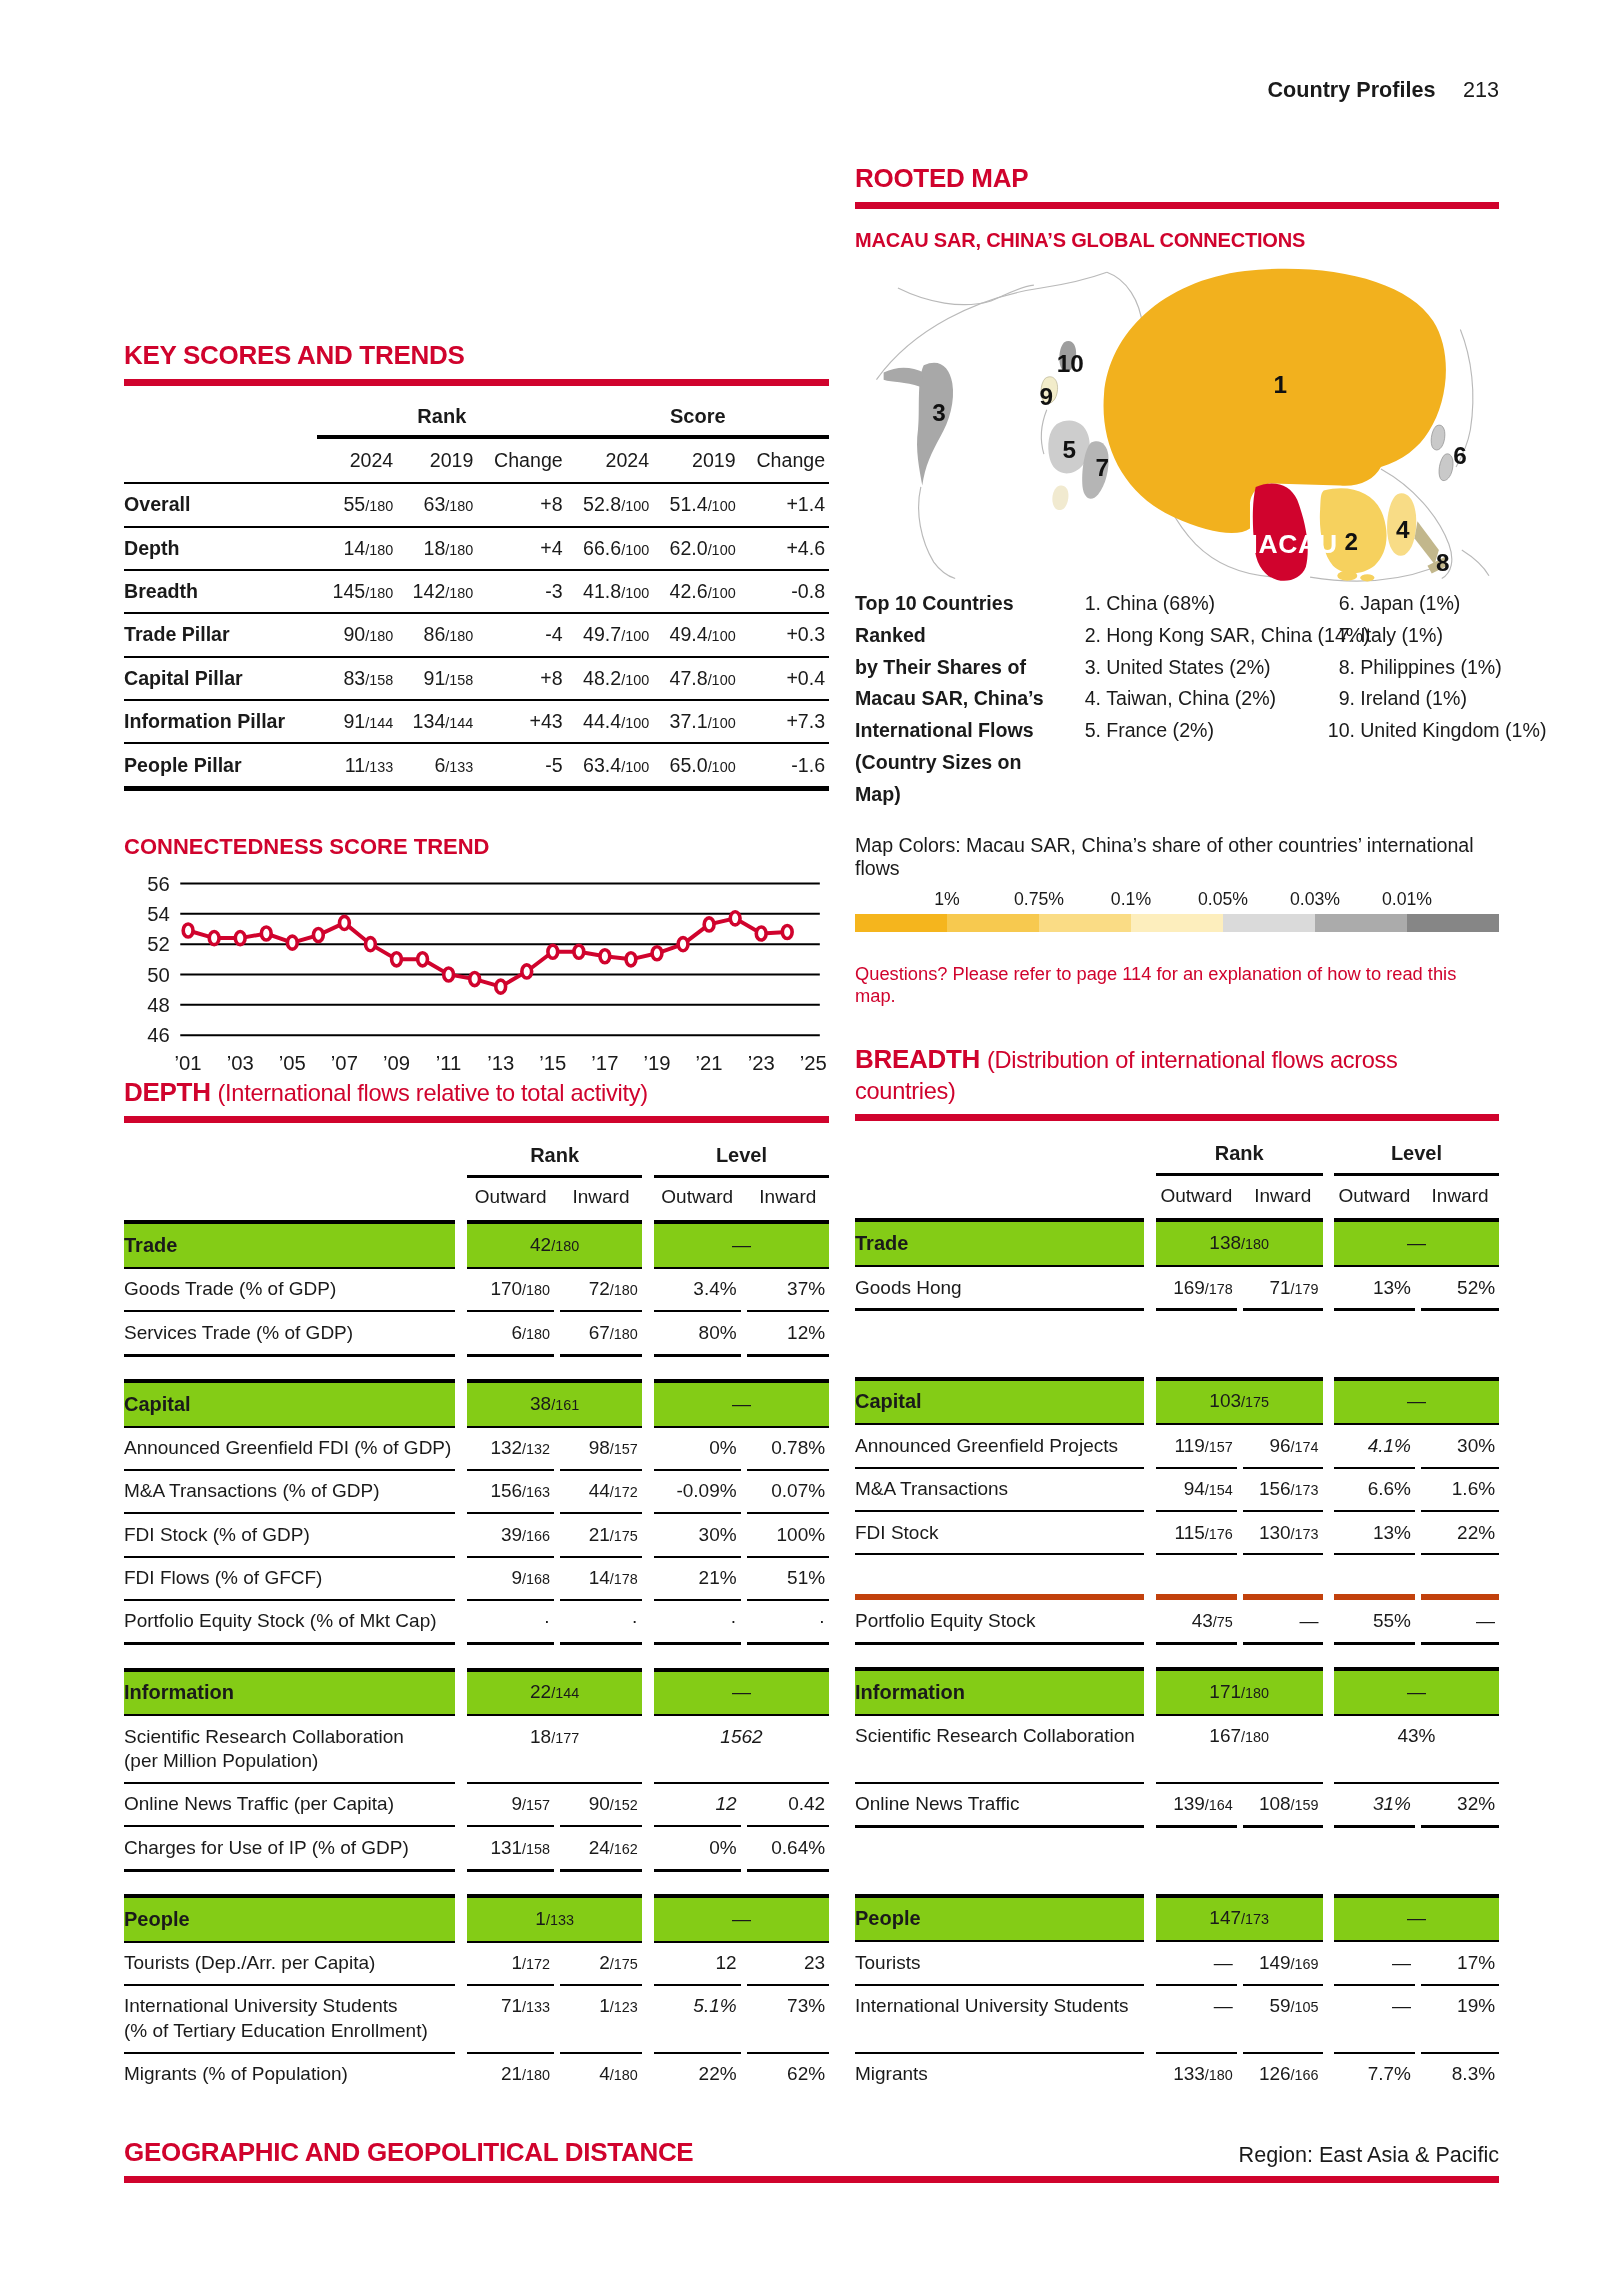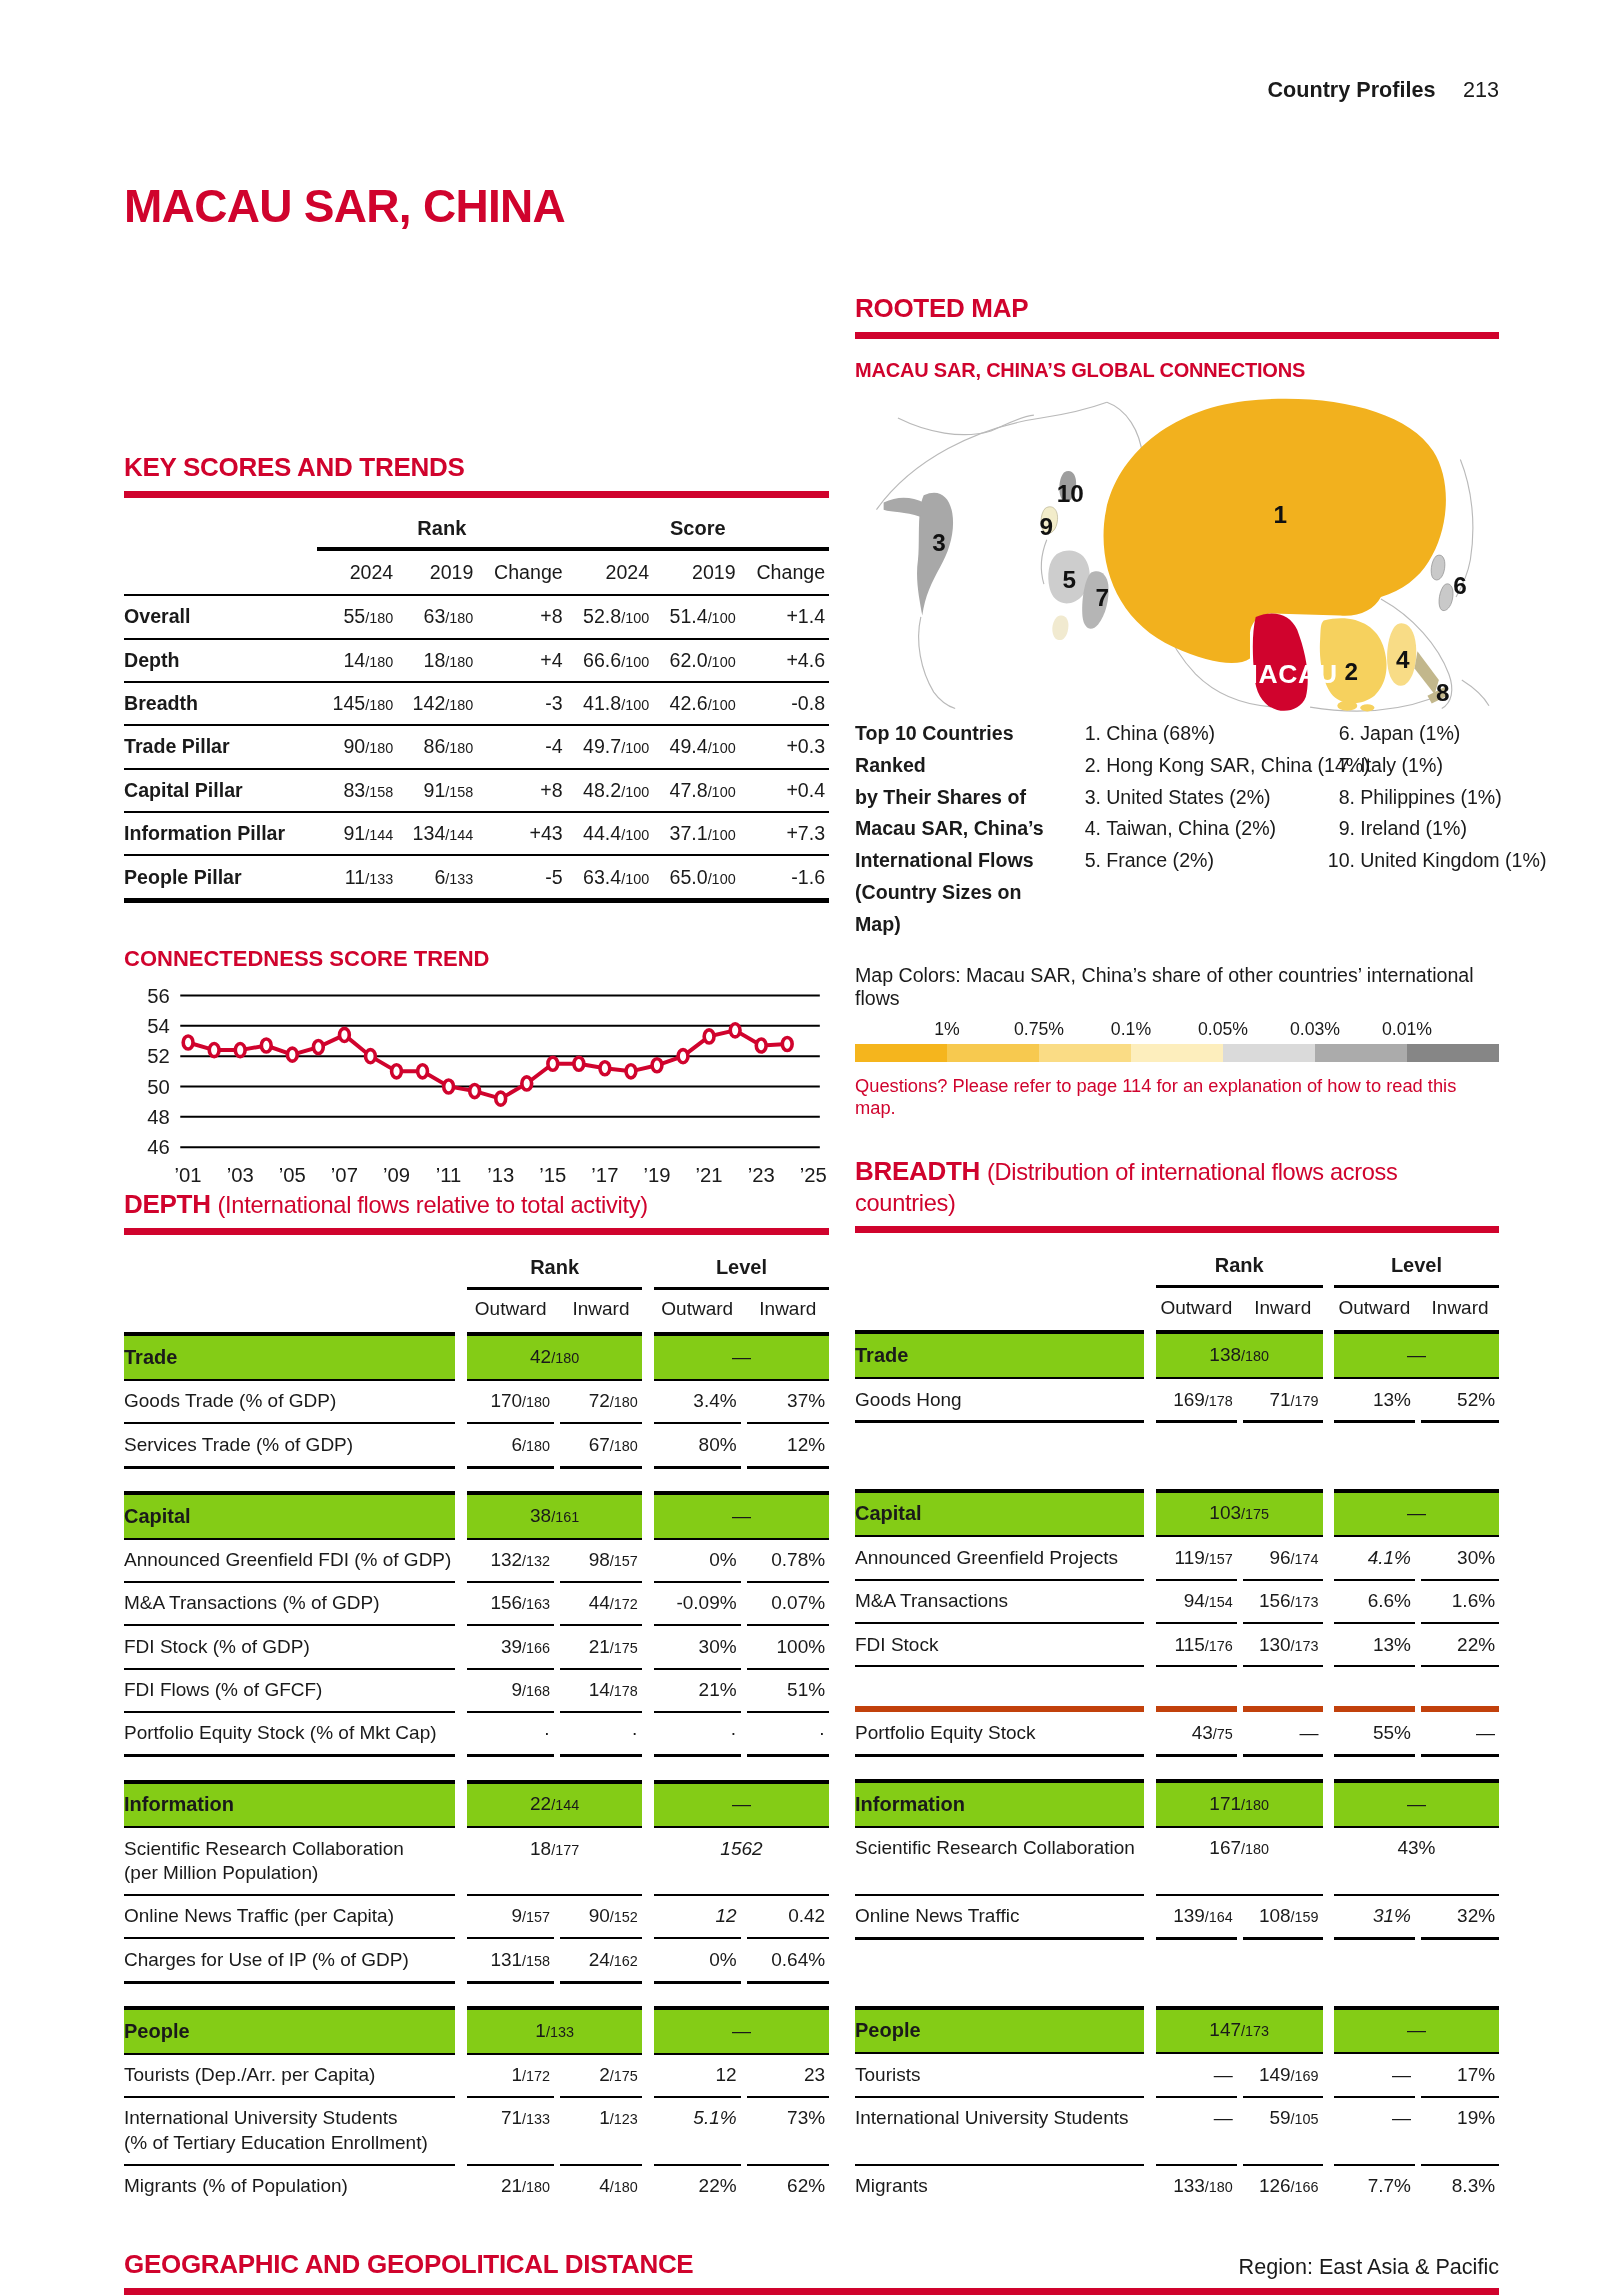--- a/index.html
+++ b/index.html
@@ -61,39 +61,38 @@
   .t10-head{font-weight:700;width:203px;flex:none;}
   .t10-col{flex:none;}
   .t10-col.a{width:241px;}
   .t10-item{display:grid;grid-template-columns:30px 1fr;column-gap:5.2px;white-space:nowrap;}
   .t10-rank{text-align:right;}
   .mapcolors{font-size:19.6px;margin:23.6px 0 0 0;}
   .legend{position:relative;height:43px;margin-top:9.2px;}
   .legend-bar{position:absolute;left:0;right:0;bottom:0;height:17.7px;display:flex;}
   .legend-bar div{flex:1;}
   .legend-label{position:absolute;top:0;transform:translateX(-50%);font-size:17.7px;}
-  .questions{color:var(--red);font-size:18.3px;margin:13px 0 0 0;}
+  .questions{color:var(--red);font-size:18.3px;margin:31px 0 0 0;}
 
   
   .geo-section{margin-top:42px;}
   .geo-head{display:flex;justify-content:space-between;align-items:flex-end;}
   .region{font-size:21.6px;color:#1a1a1a;}
   :root{--red:#d0032d;}
 </style>
 </head>
 <body>
 
 <div class="page">
 
   <div class="page-header">
     <span class="ph-title">Country Profiles</span>
     <span class="ph-num">213</span>
   </div>
 
-  <h1 class="country">MACAU SAR, CHINA</h1>
 
   <div class="cols">
 
     <div class="col-left">
 
       <section>
         <h2 class="sec">KEY SCORES AND TRENDS</h2>
         <div class="redbar"></div>
         <table class="ks">
             <tbody id="ks-body">

